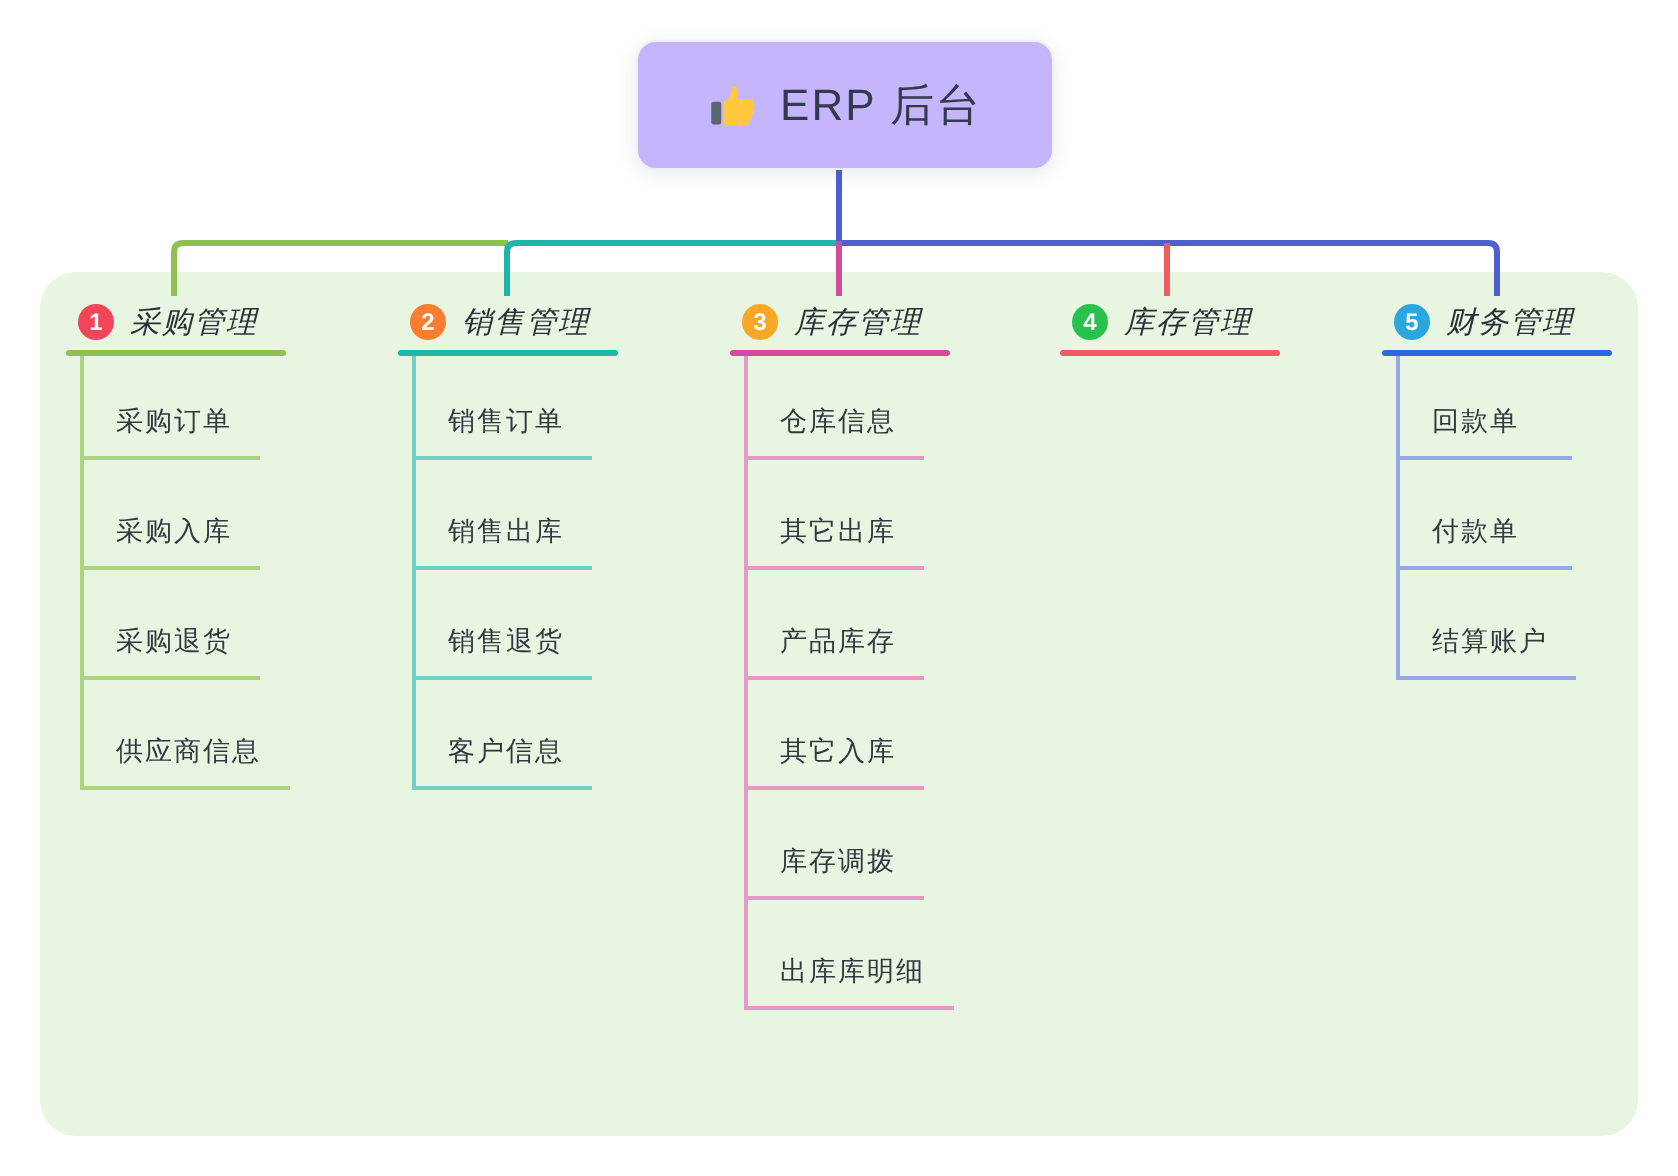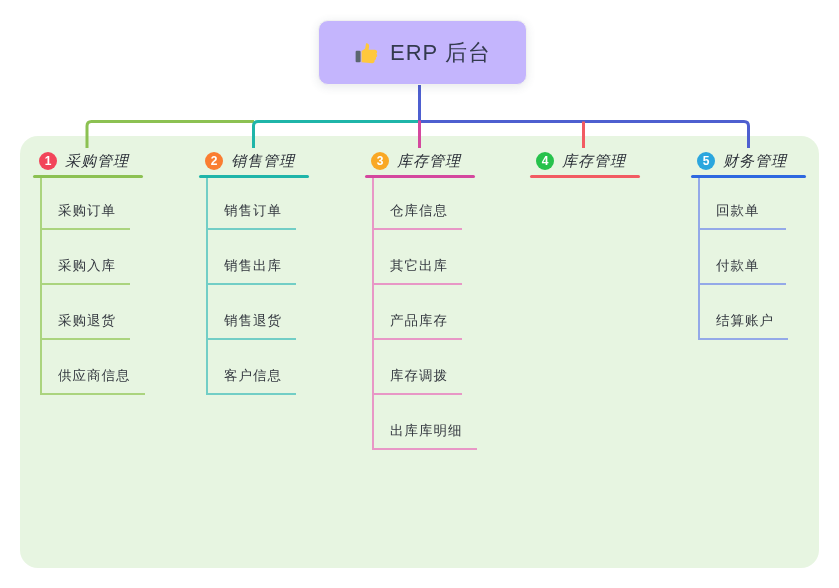--- a/index.html
+++ b/index.html
@@ -93,20 +93,21 @@
   <div class="branch" style="left: 365px; --accent: #D4489E; --light: #E897C6; --badge: #F9A825;">
     <div class="branch-head">
       <span class="badge">3</span>
       <span class="branch-label">库存管理</span>
     </div>
     <div class="branch-underline"></div>
     <div class="branch-items">
       <div class="sub-item">仓库信息</div>
       <div class="sub-item">其它出库</div>
       <div class="sub-item">产品库存</div>
+      <div class="sub-item">其它入库</div>
       <div class="sub-item">库存调拨</div>
       <div class="sub-item">出库库明细</div>
     </div>
   </div>
 
   <div class="branch" style="left: 530px; --accent: #F25B62; --light: #F69CA0; --badge: #27C24C;">
     <div class="branch-head">
       <span class="badge">4</span>
       <span class="branch-label">库存管理</span>
     </div>

